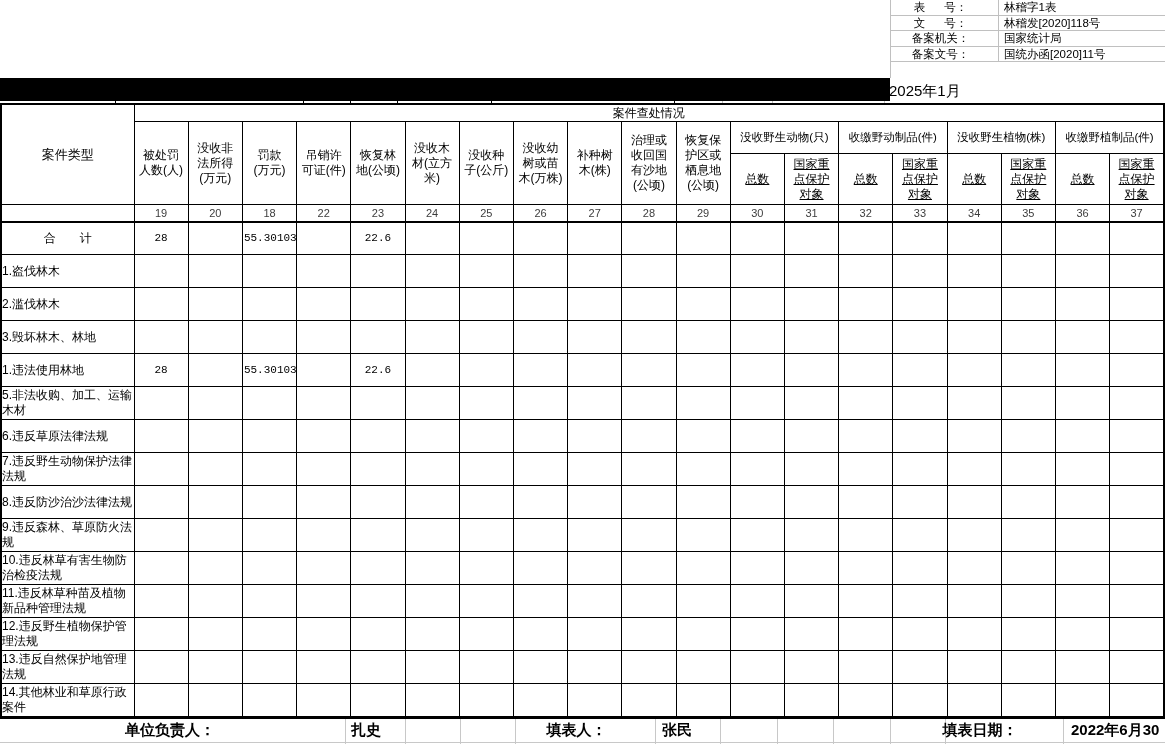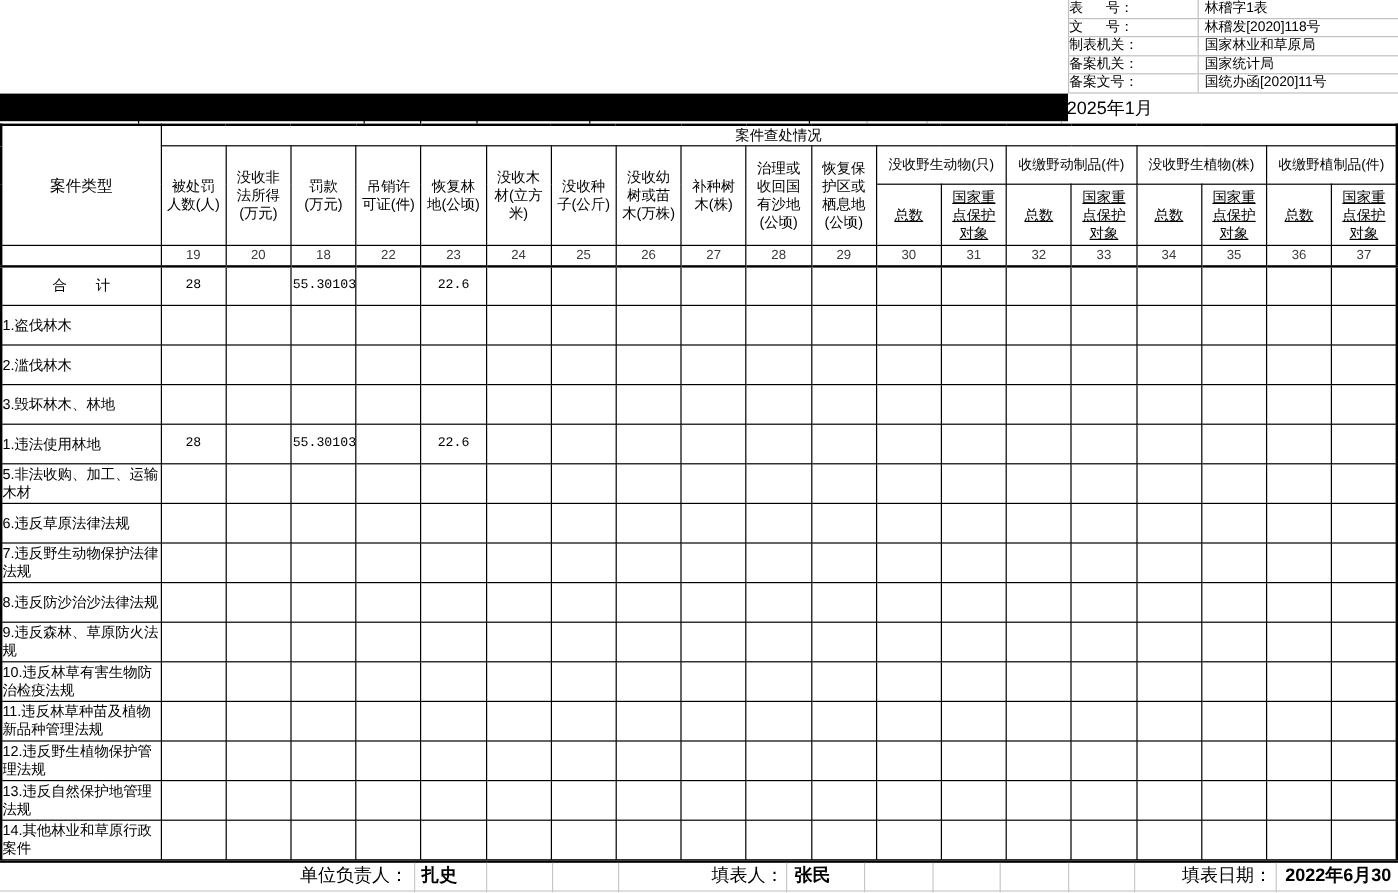--- a/index.html
+++ b/index.html
@@ -8,21 +8,21 @@
 
   
   .title{position:absolute;top:22px;left:0;width:885px;text-align:center;
          font-family:"Liberation Serif","DejaVu Serif",serif;
          font-weight:bold;font-size:30px;letter-spacing:2px;}
 
   
   .meta{position:absolute;left:890px;top:0;width:275px;height:78px;
         border-left:1px solid #c0c0c0;font-size:11.5px;}
   .meta-row{display:flex;height:15.6px;line-height:15.6px;border-bottom:1px solid #c0c0c0;box-sizing:border-box;}
-  .meta-label{width:108px;text-align:left;border-right:1px solid #c0c0c0;box-sizing:border-box;padding-right:8px;white-space:pre;}
+  .meta-label{width:108px;text-align:center;border-right:1px solid #c0c0c0;box-sizing:border-box;padding-right:8px;white-space:pre;}
   .meta-value{flex:1;padding-left:5px;white-space:nowrap;overflow:hidden;}
 
   
   .band{position:absolute;top:80px;left:0;width:1012px;height:23px;display:flex;
         font-size:15px;font-weight:bold;line-height:22px;box-sizing:border-box;}
   .band-topline{position:absolute;top:-2px;left:0;width:890px;height:2px;background:#000;}
   .band>div{box-sizing:border-box;height:23px;overflow:hidden;white-space:nowrap;}
   .bb{border-right:1px solid #000;}
   .bg{border-right:1px solid #c0c0c0;}
   .sp{letter-spacing:6px;}
@@ -46,43 +46,39 @@
   .no{font-size:11px;color:#3c3c3c;text-align:center;border-bottom:2px solid #000 !important;}
   .rl{font-weight:bold;font-size:12px;text-align:left;padding:1px 2px 1px 3px;line-height:15px;}
   .rl.ctr{text-align:center;}
   .v{font-size:11px;text-align:center;font-family:"Liberation Mono","DejaVu Sans Mono","Liberation Sans",sans-serif;}
   .v.vl{text-align:left;padding-left:1px;}
 
   
   .footer{position:absolute;top:717px;left:0;width:1165px;height:27px;background:#fff;z-index:3;
           border-top:2px solid #000;box-sizing:border-box;font-size:15px;}
   .footer .cell{position:absolute;top:0;height:23px;line-height:22px;white-space:nowrap;overflow:visible;}
-  .flabel{font-weight:normal;text-align:right;}
+  .flabel{font-weight:bold;text-align:center;}
   .fval{font-weight:bold;}
   .fline{position:absolute;top:0;bottom:0;width:1px;background:#c8c8c8;}
   .fhline{position:absolute;top:23px;left:0;width:1165px;height:1px;background:#c8c8c8;}
 </style>
 </head>
 <body>
 
 <div class="sheet">
 
 
   <div class="meta">
     <div class="meta-row">
       <div class="meta-label">表      号：</div>
       <div class="meta-value">林稽字1表</div>
     </div>
     <div class="meta-row">
       <div class="meta-label">文      号：</div>
       <div class="meta-value">林稽发[2020]118号</div>
-    </div>
-    <div class="meta-row">
-      <div class="meta-label">制表机关：</div>
-      <div class="meta-value">国家林业和草原局</div>
     </div>
     <div class="meta-row">
       <div class="meta-label">备案机关：</div>
       <div class="meta-value">国家统计局</div>
     </div>
     <div class="meta-row">
       <div class="meta-label">备案文号：</div>
       <div class="meta-value">国统办函[2020]11号</div>
     </div>
   </div>

